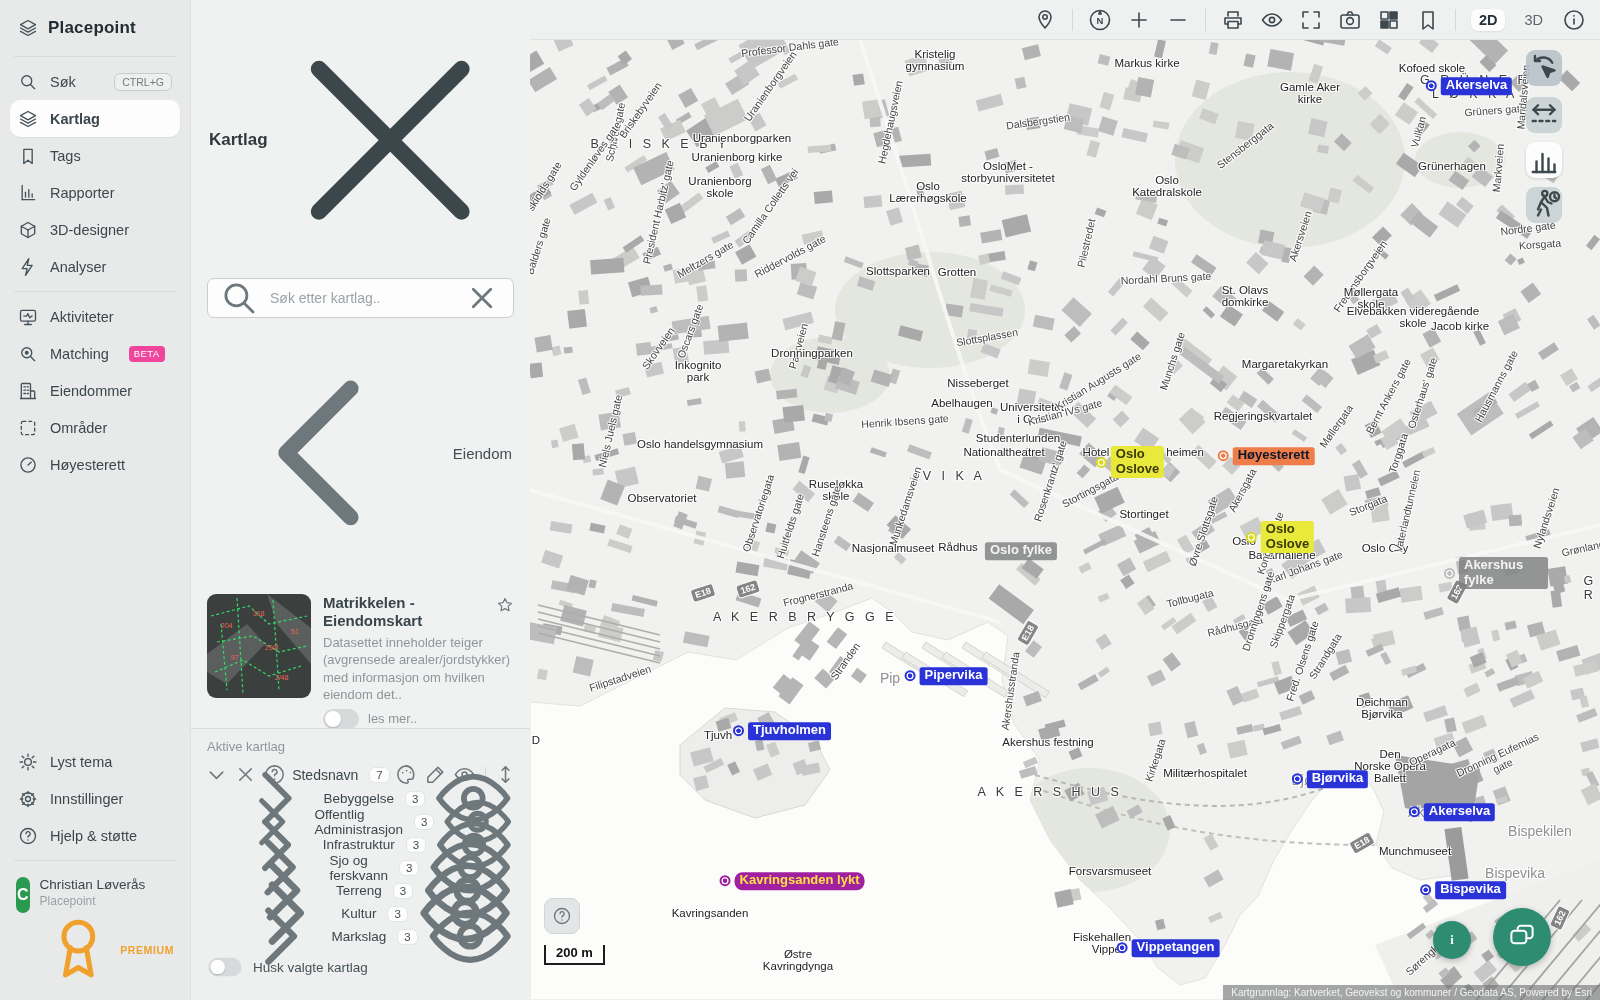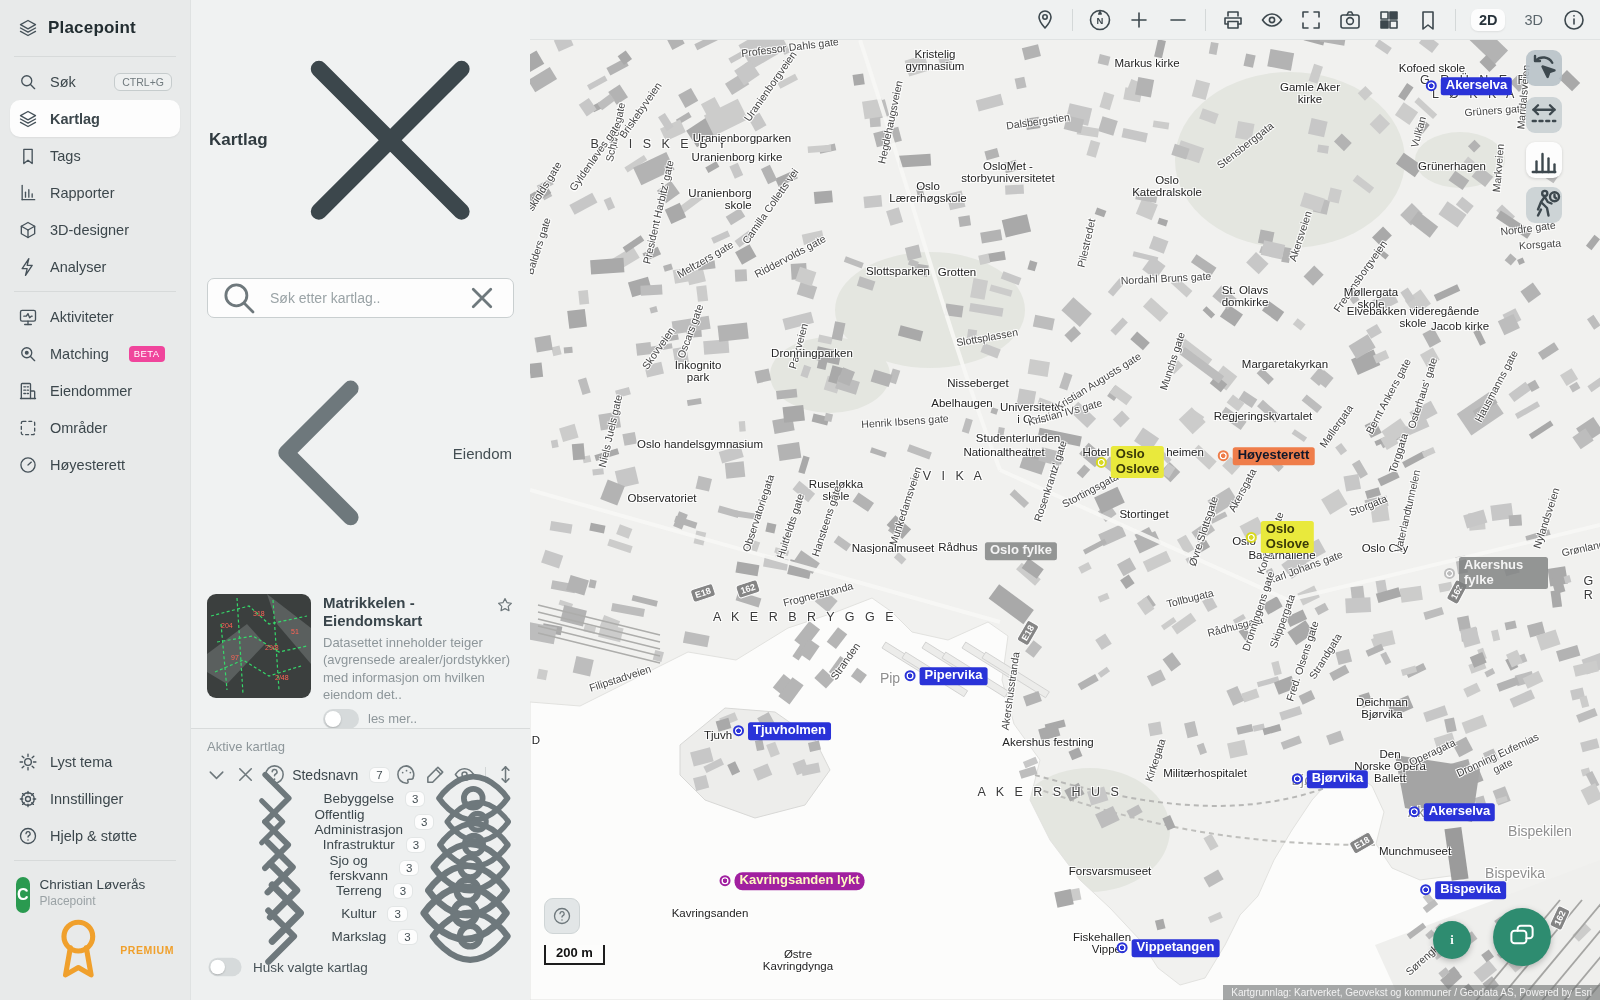--- a/index.html
+++ b/index.html
@@ -79,21 +79,21 @@
     text-shadow:-1px -1px 0 rgba(255,255,255,.95),1px -1px 0 rgba(255,255,255,.95),-1px 1px 0 rgba(255,255,255,.95),1px 1px 0 rgba(255,255,255,.95);}
   .ml-s{font-size:10.5px;color:#454545;}
   .ml-p{font-size:11.5px;color:#242424;}
   .ml-a{font-size:12.5px;letter-spacing:3.5px;color:#3a3a3a;}
   .ml-w{font-size:14px;color:#8f8f8f;}
   .mb{position:absolute;display:flex;align-items:center;gap:4px;transform:translate(-50%,-50%);}
   .mb .pill{padding:1px 5px 2px 5px;font-weight:700;font-size:13px;line-height:1.12;border-radius:2.5px;white-space:pre-line;}
   .mb-blue .pill{background:#2a33d8;color:#fff;}
   .mb-yellow .pill{background:#e9e93c;color:#3a3a08;}
   .mb-orange .pill{background:#ef7d4a;color:#0f172a;}
-  .mb-purple .pill{background:#a120a0;color:#fef9c3;border-radius:8px;}
+  .mb-purple .pill{background:#a120a0;color:#fde047;border-radius:8px;}
   .mb-gray .pill{background:rgba(126,128,128,.82);color:#f4f4f4;font-weight:600;}
   .dot{width:7px;height:7px;border-radius:50%;flex:0 0 auto;}
   .shield{position:absolute;background:#858585;color:#fff;font-size:9px;font-weight:700;padding:0 3px;border-radius:3px;border:1px solid #fdfdfd;line-height:1.35;}
   .mapbtn{position:absolute;width:36px;height:36px;border-radius:9px;border:none;display:flex;align-items:center;justify-content:center;color:#3d484e;cursor:pointer;padding:0;}
   .mapbtn svg{width:22px;height:22px;}
   .mb-dim{background:rgba(182,192,199,.88);}
   .mb-dim2{background:rgba(199,207,211,.88);}
   .mb-light{background:#fdfdfd;box-shadow:0 1px 3px rgba(0,0,0,.15);}
   #helpbtn{position:absolute;left:14px;top:858px;width:36px;height:36px;border-radius:9px;background:#e2e6e7;border:1px solid #cfd5d6;color:#6e787c;display:flex;align-items:center;justify-content:center;cursor:pointer;}
   #scalebar{position:absolute;left:14px;top:905px;border:2px solid #1d1d1d;border-top:none;padding:0 10px 3px 10px;font-size:13px;font-weight:700;color:#111;background:rgba(255,255,255,.35);}
@@ -1323,21 +1323,21 @@
         <div class="map-lbl ml-s" style="left: 968px; top: 128px; transform: translate(-50%, -50%) rotate(-85deg);">Markveien</div>
         <div class="map-lbl ml-s" style="left: 888px; top: 92px; transform: translate(-50%, -50%) rotate(-75deg);">Vulkan</div>
         <div class="map-lbl ml-s" style="left: 993px; top: 57px; transform: translate(-50%, -50%) rotate(-85deg);">Maridalsveien</div>
         <div class="map-lbl ml-s" style="left: 770px; top: 196px; transform: translate(-50%, -50%) rotate(-72deg);">Akersveien</div>
         <div class="map-lbl ml-s" style="left: 830px; top: 236px; transform: translate(-50%, -50%) rotate(-55deg);">Fredensborgveien</div>
         <div class="map-lbl ml-s" style="left: 998px; top: 188px; transform: translate(-50%, -50%) rotate(-7deg);">Nordre gate</div>
         <div class="map-lbl ml-s" style="left: 1010px; top: 204px; transform: translate(-50%, -50%) rotate(-4deg);">Korsgata</div>
         <div class="map-lbl ml-a" style="left: 130px; top: 104px;">B R I S K E B Y</div>
         <div class="map-lbl ml-p" style="left: 212px; top: 98px;">Uranienborgparken</div>
         <div class="map-lbl ml-p" style="left: 207px; top: 117px;">Uranienborg kirke</div>
-        <div class="map-lbl ml-p" style="left: 190px; top: 159px; text-align: right;">Uranienborg
+        <div class="map-lbl ml-p" style="left: 190px; top: 147px;">Uranienborg
 skole</div>
         <div class="map-lbl ml-p" style="left: 398px; top: 152px;">Oslo
 Lærerhøgskole</div>
         <div class="map-lbl ml-p" style="left: 478px; top: 132px;">OsloMet -
 storbyuniversitetet</div>
         <div class="map-lbl ml-p" style="left: 637px; top: 146px;">Oslo
 Katedralskole</div>
         <div class="map-lbl ml-s" style="left: 715px; top: 105px; transform: translate(-50%, -50%) rotate(-38deg);">Stensberggata</div>
         <div class="map-lbl ml-s" style="left: 360px; top: 82px; transform: translate(-50%, -50%) rotate(-78deg);">Hegdehaugsveien</div>
         <div class="map-lbl ml-s" style="left: 240px; top: 46px; transform: translate(-50%, -50%) rotate(-55deg);">Uranienborgveien</div>

